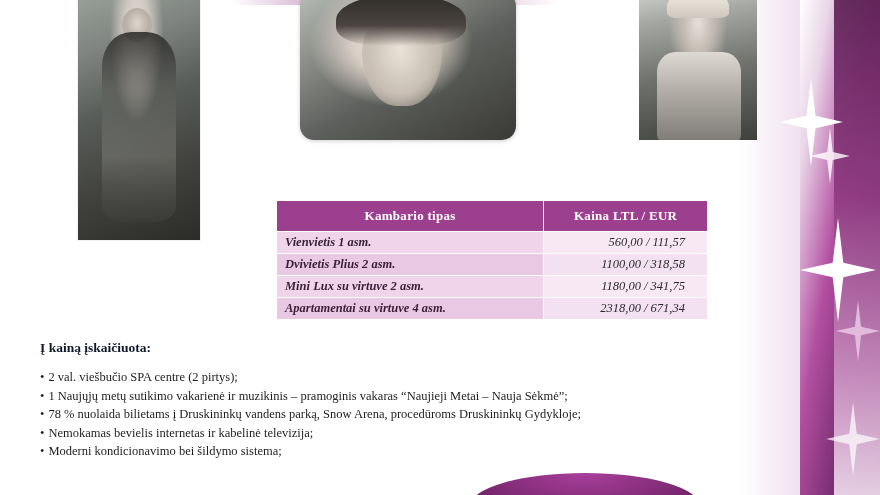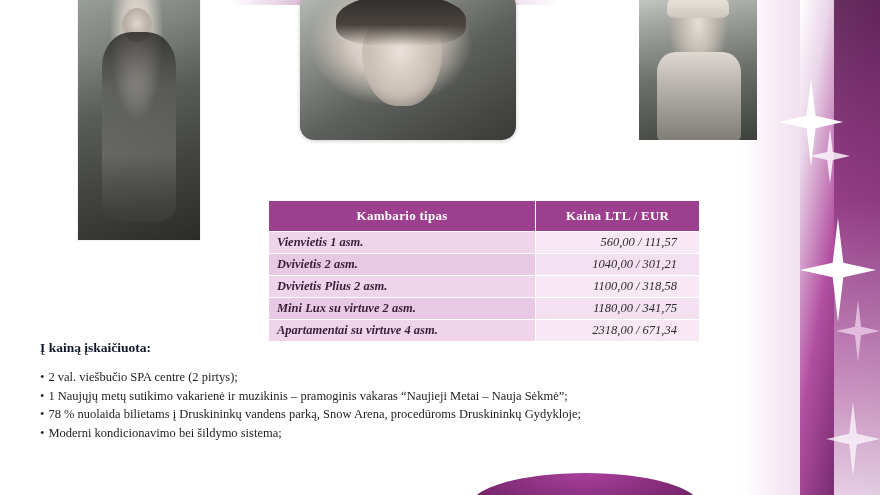--- a/index.html
+++ b/index.html
@@ -135,21 +135,21 @@
     position: absolute;
     left: 18px; top: 62px;
     width: 84px; height: 90px;
     background: linear-gradient(180deg, #dedad3 0%, #b5b1aa 40%, #7e7b76 100%);
     border-radius: 22% 22% 8% 8%;
   }
 
   
   .price-table {
     position: absolute;
-    left: 268px;
+    left: 276px;
     top: 200px;
     width: 432px;
     border-collapse: collapse;
     font-family: "Liberation Serif", serif;
     font-size: 12.5px;
   }
   .price-table th {
     background: #9b3f8e;
     color: #ffffff;
     font-weight: bold;
@@ -254,24 +254,20 @@
       <th>Kambario  tipas</th>
       <th>Kaina  LTL  / EUR</th>
     </tr>
   </thead>
   <tbody>
     <tr>
       <td class="room">Vienvietis  1 asm.</td>
       <td class="price">560,00   / 111,57</td>
     </tr>
     <tr>
-      <td class="room">Dvivietis  2 asm.</td>
-      <td class="price">1040,00   / 301,21</td>
-    </tr>
-    <tr>
       <td class="room">Dvivietis  Plius 2 asm.</td>
       <td class="price">1100,00   / 318,58</td>
     </tr>
     <tr>
       <td class="room">Mini Lux su virtuve  2 asm.</td>
       <td class="price">1180,00   / 341,75</td>
     </tr>
     <tr>
       <td class="room">Apartamentai  su virtuve  4 asm.</td>
       <td class="price">2318,00   / 671,34</td>
@@ -285,17 +281,20 @@
   <div class="line">
     <span class="dot">•</span><span>2 val. viešbučio SPA centre (2 pirtys);</span>
   </div>
   <div class="line">
     <span class="dot">•</span><span>1 Naujųjų metų sutikimo vakarienė ir muzikinis  – pramoginis vakaras “Naujieji Metai – Nauja Sėkmė”;</span>
   </div>
   <div class="line">
     <span class="dot">•</span><span>78 % nuolaida bilietams į Druskininkų vandens parką, Snow Arena, procedūroms Druskininkų Gydykloje;</span>
   </div>
   <div class="line">
+    <span class="dot">•</span><span>Nemokamas  bevielis internetas ir kabelinė televizija;</span>
+  </div>
+  <div class="line">
     <span class="dot">•</span><span>Moderni kondicionavimo bei šildymo sistema;</span>
   </div>
 </div>
 
 <div class="bottom-blob"></div>
 
 </body></html>

